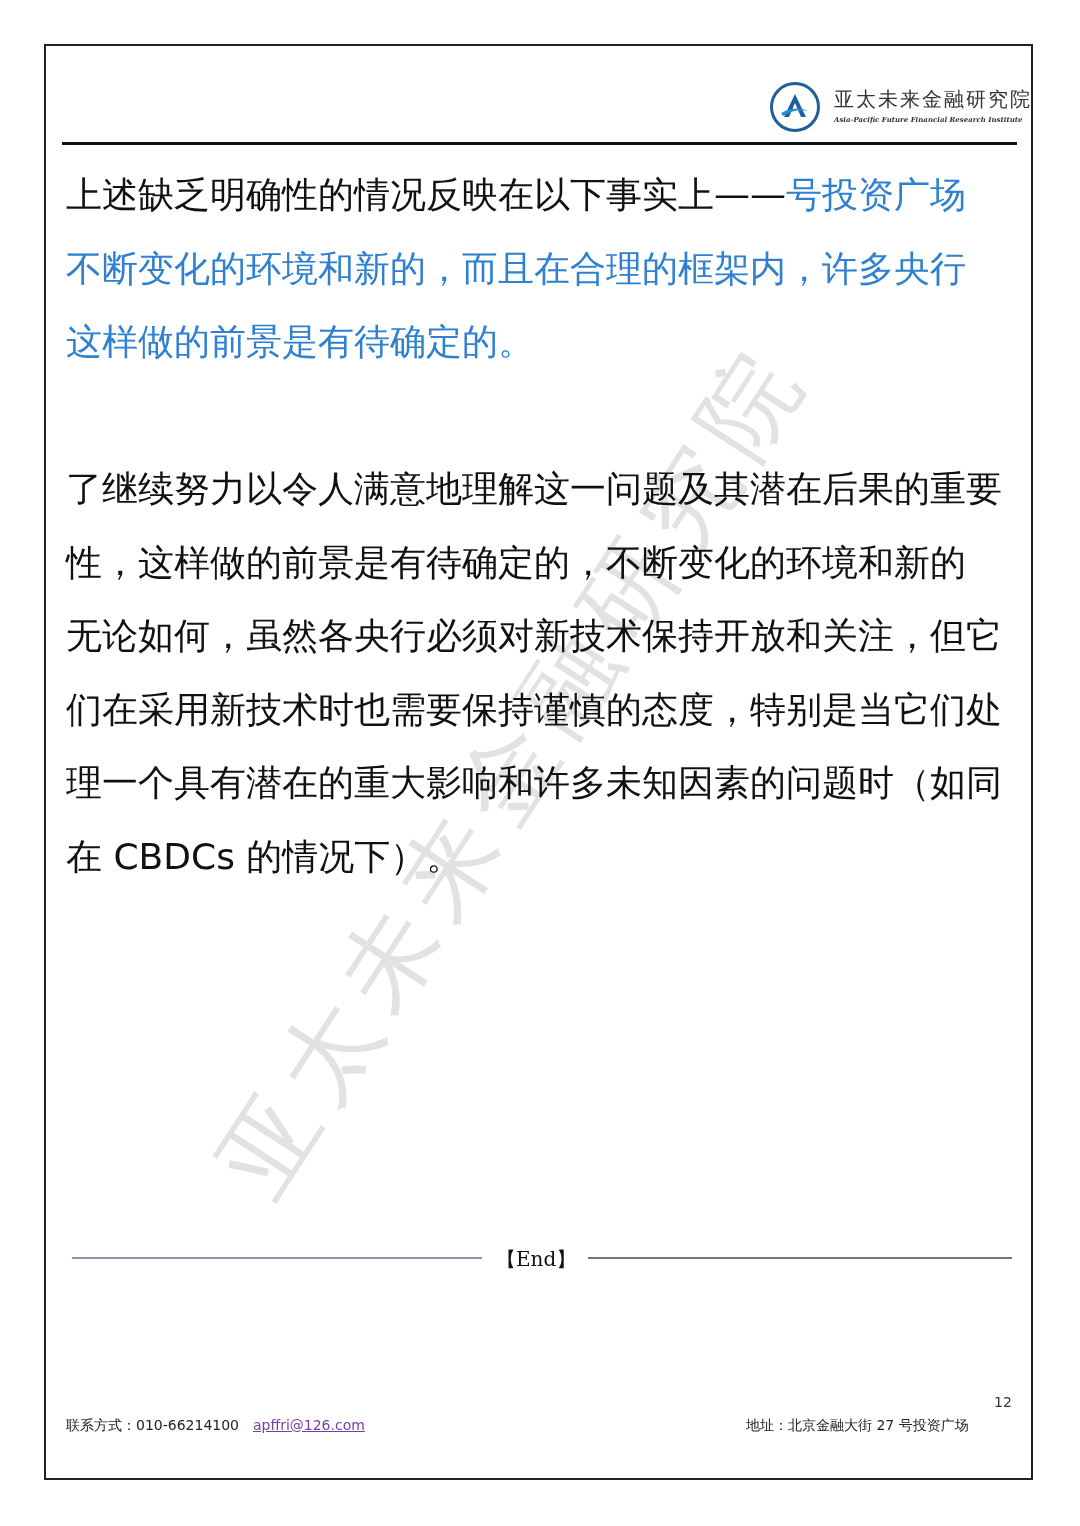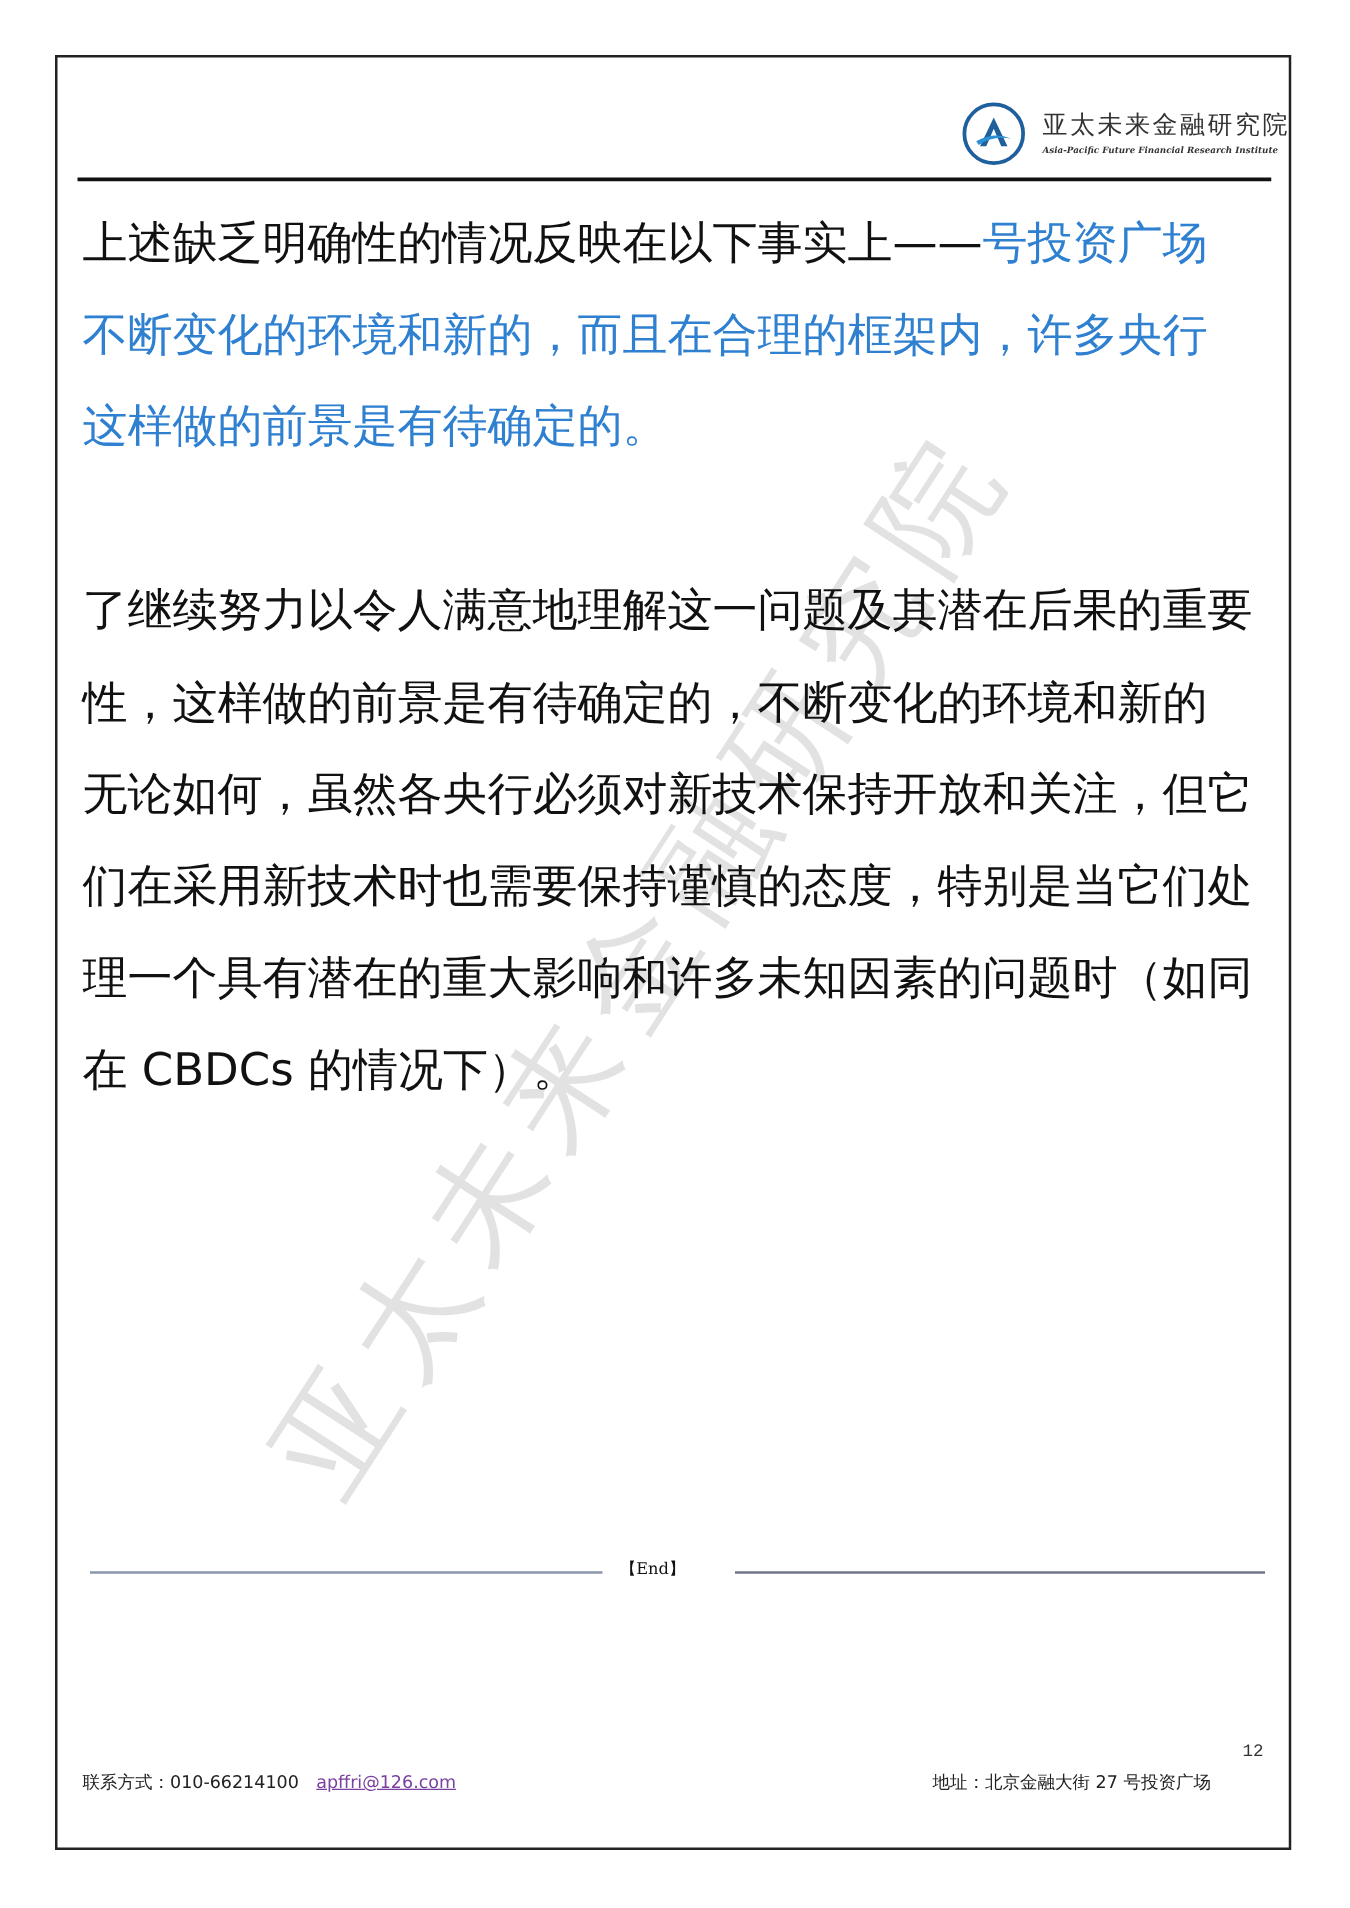--- a/index.html
+++ b/index.html
@@ -25,24 +25,24 @@
   .indent { padding-left:72px; }
 
   .watermark { position:absolute; left:150px; top:720px; font-size:96px; color:rgba(150,150,150,0.28);
                transform:rotate(-57deg); transform-origin:left top; white-space:nowrap;
                letter-spacing:14px; pointer-events:none; font-family:"DejaVu Sans", sans-serif;
                left:190px; top:1150px; }
 
   .end-row { position:absolute; left:72px; top:1246px; width:940px; height:24px; }
   .end-line-left { position:absolute; left:0; top:11px; width:410px; height:2px; background:#8b96ad; }
   .end-line-right { position:absolute; left:516px; top:11px; width:424px; height:2px; background:#6f7687; }
-  .end-label { position:absolute; left:424px; top:0px; font-size:13px; font-family:"DejaVu Serif", serif;
+  .end-label { position:absolute; left:424px; top:0px; font-size:20px; font-family:"DejaVu Serif", serif;
                color:#111; white-space:nowrap; }
 
-  .page-number { position:absolute; left:994px; top:1394px; font-size:14px; color:#333;font-family:Liberation Mono, monospace; }
+  .page-number { position:absolute; left:994px; top:1394px; font-size:14px; color:#333; }
   .footer-left { position:absolute; left:66px; top:1417px; font-size:14px; color:#222; white-space:nowrap; }
   .footer-left a { color:#7a3fa0; text-decoration:underline; margin-left:14px; }
   .footer-right { position:absolute; left:746px; top:1417px; font-size:14px; color:#222; white-space:nowrap; }
 </style>
 </head>
 <body>
 
 <div class="page-frame"></div>
 
 <div class="header-logo">

